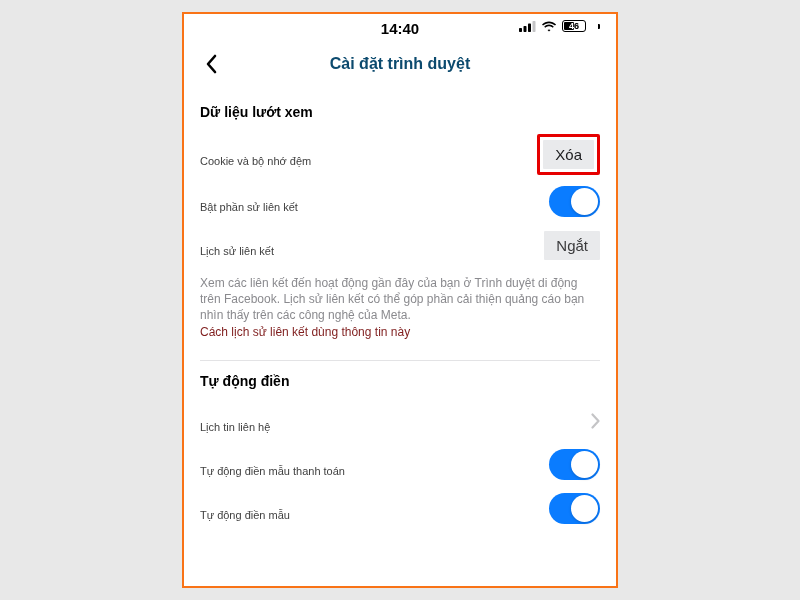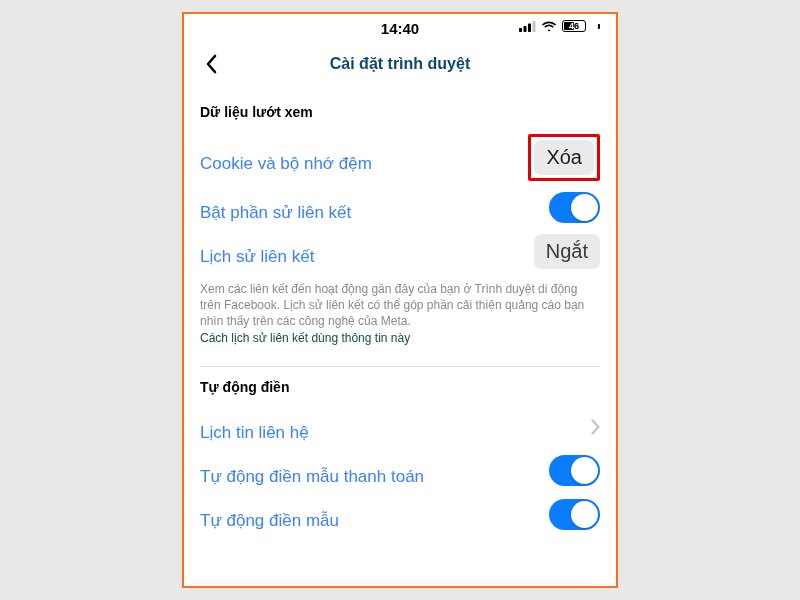--- a/index.html
+++ b/index.html
@@ -100,29 +100,29 @@
     margin: 12px 0 10px 0;
   }
   .row {
     display: flex;
     align-items: center;
     justify-content: space-between;
     min-height: 44px;
     padding: 4px 0;
   }
   .row-label {
-    font-size: 17px;
-    color: #3b82f6;
+    font-size: 11px;
+    color: #404040;
     margin-top: 12px;
   }
   .pill-btn {
     background: #e9eaec;
-    border-radius: 7px;
+    border-radius: 1px;
     padding: 6px 12px;
-    font-size: 20px;
+    font-size: 15px;
     font-weight: 500;
     color: #1c1c1e;
     cursor: pointer;
     border: none;
   }
   .pill-btn.disabled { color: #3a3a3c; }
   .highlight-box {
     border: 3px solid #e60000;
     padding: 3px;
     border-radius: 2px;
@@ -146,21 +146,21 @@
   }
   .toggle.on .toggle-knob { right: 2px; }
 
   .help-text {
     font-size: 12px;
     color: #8a8a8e;
     line-height: 1.35;
     margin-top: 8px;
   }
   .help-link {
-    color: #14532d;
+    color: #7f1d1d;
     cursor: pointer;
   }
   .divider {
     height: 1px;
     background: #e3e3e5;
     margin: 20px 0 4px 0;
   }
   .chevron-right {
     color: #c4c4c6;
     display: inline-flex;

